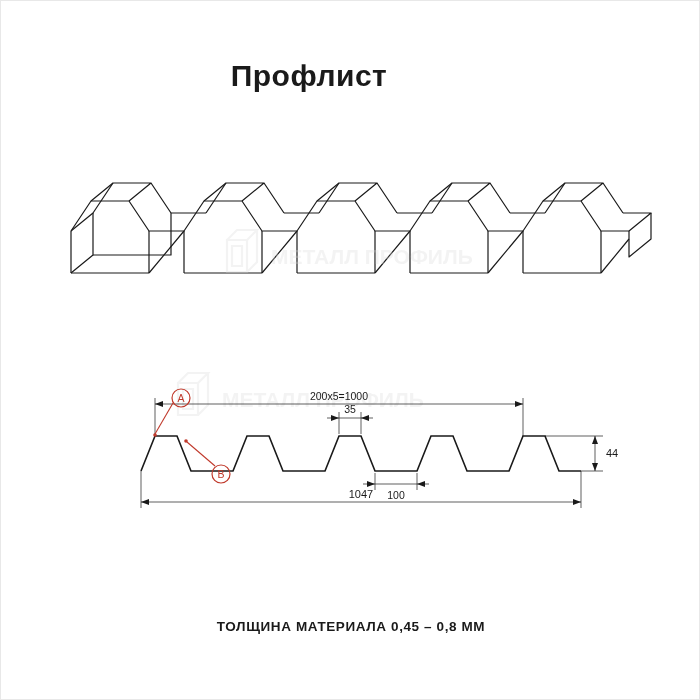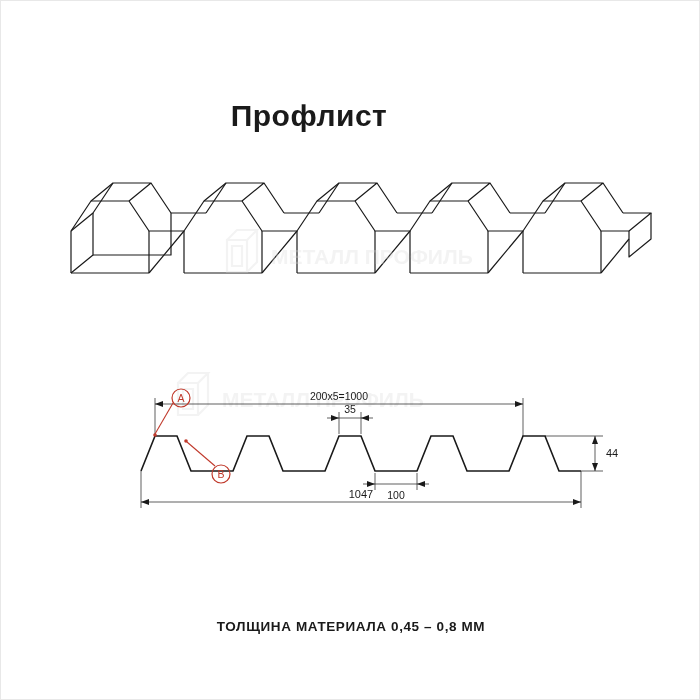--- a/index.html
+++ b/index.html
@@ -24,21 +24,20 @@
   .title {
     position: absolute;
     top: 58px;
     left: 0;
     width: 616px;
     text-align: center;
     font-size: 30px;
     font-weight: bold;
     letter-spacing: 0.5px;
     color: #1a1a1a;
-    margin-top: 40px;
   }
   .subtitle {
     position: absolute;
     top: 100px;
     left: 0;
     width: 700px;
     text-align: center;
     font-size: 14px;
     font-weight: bold;
     color: #1a1a1a;

